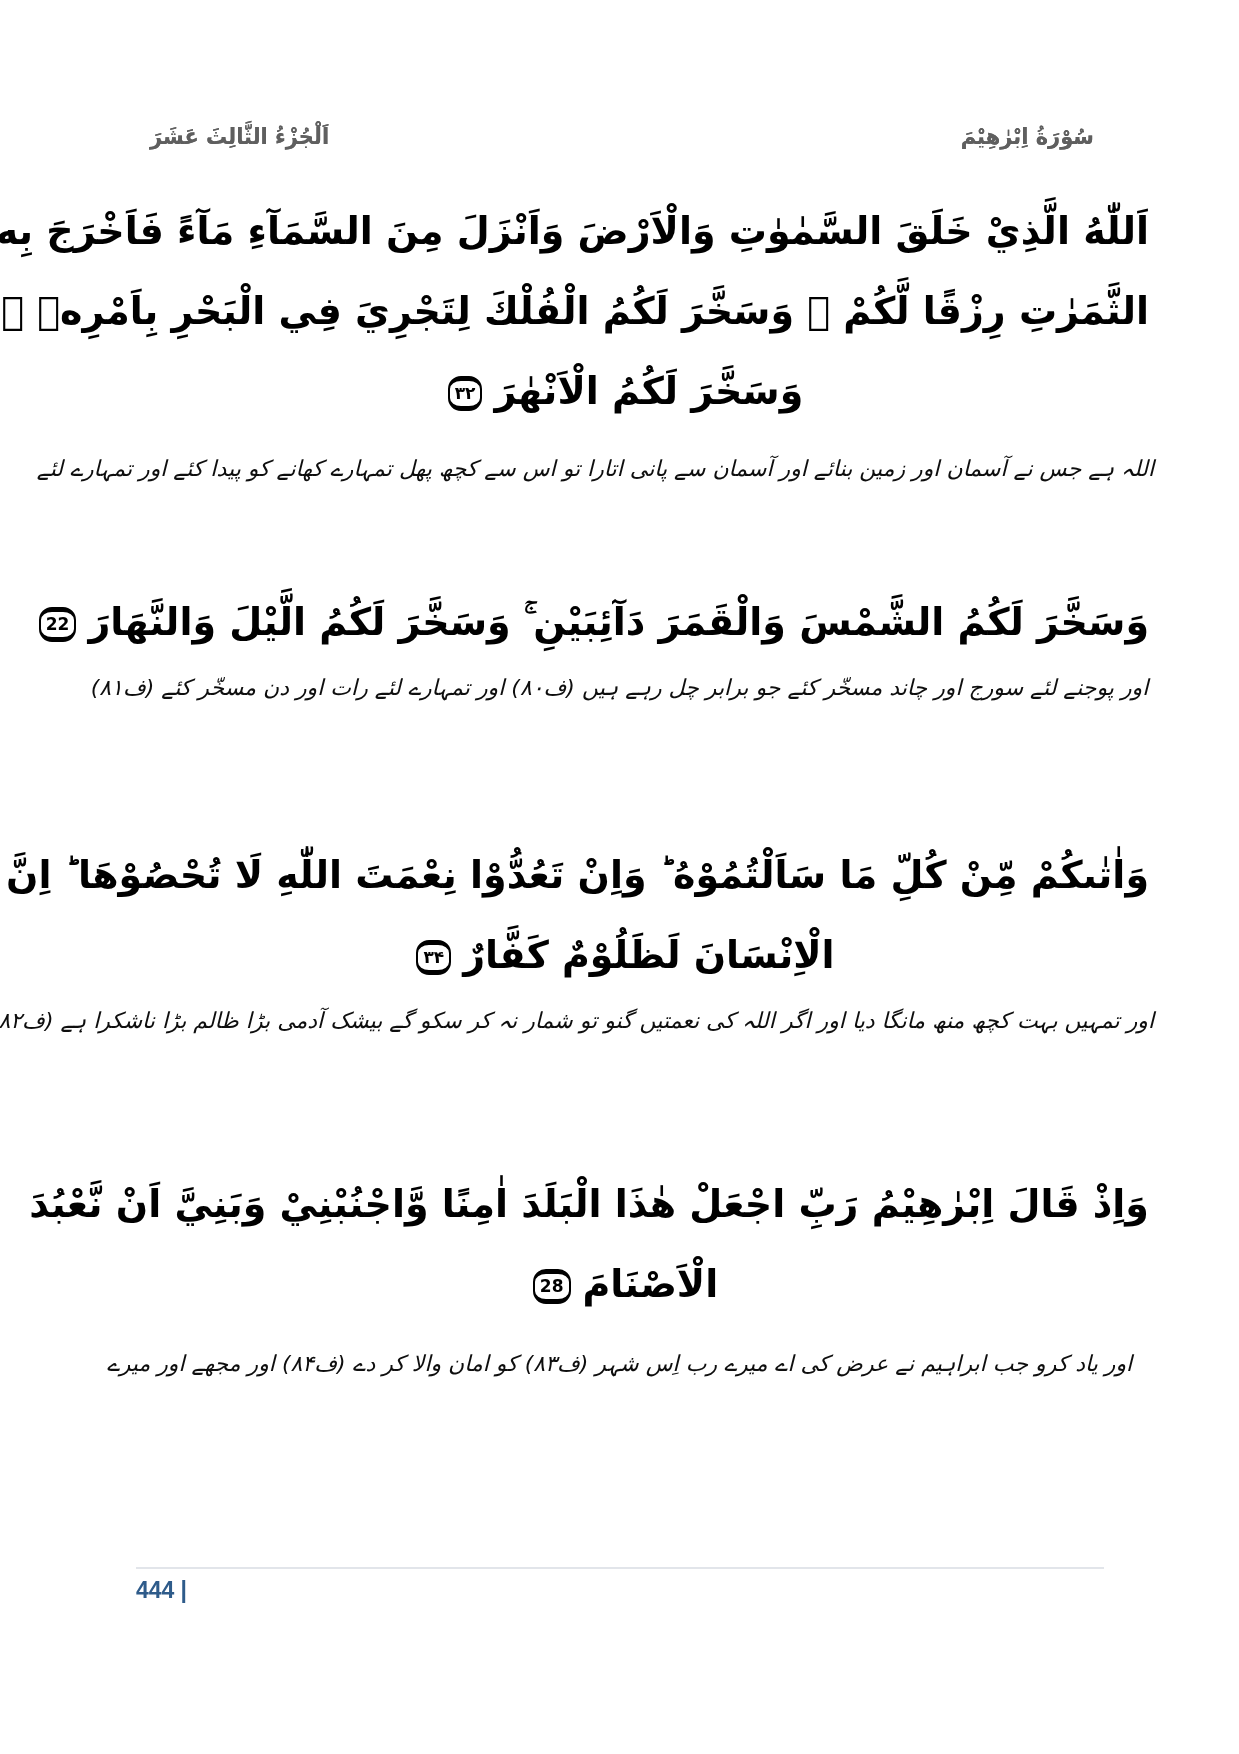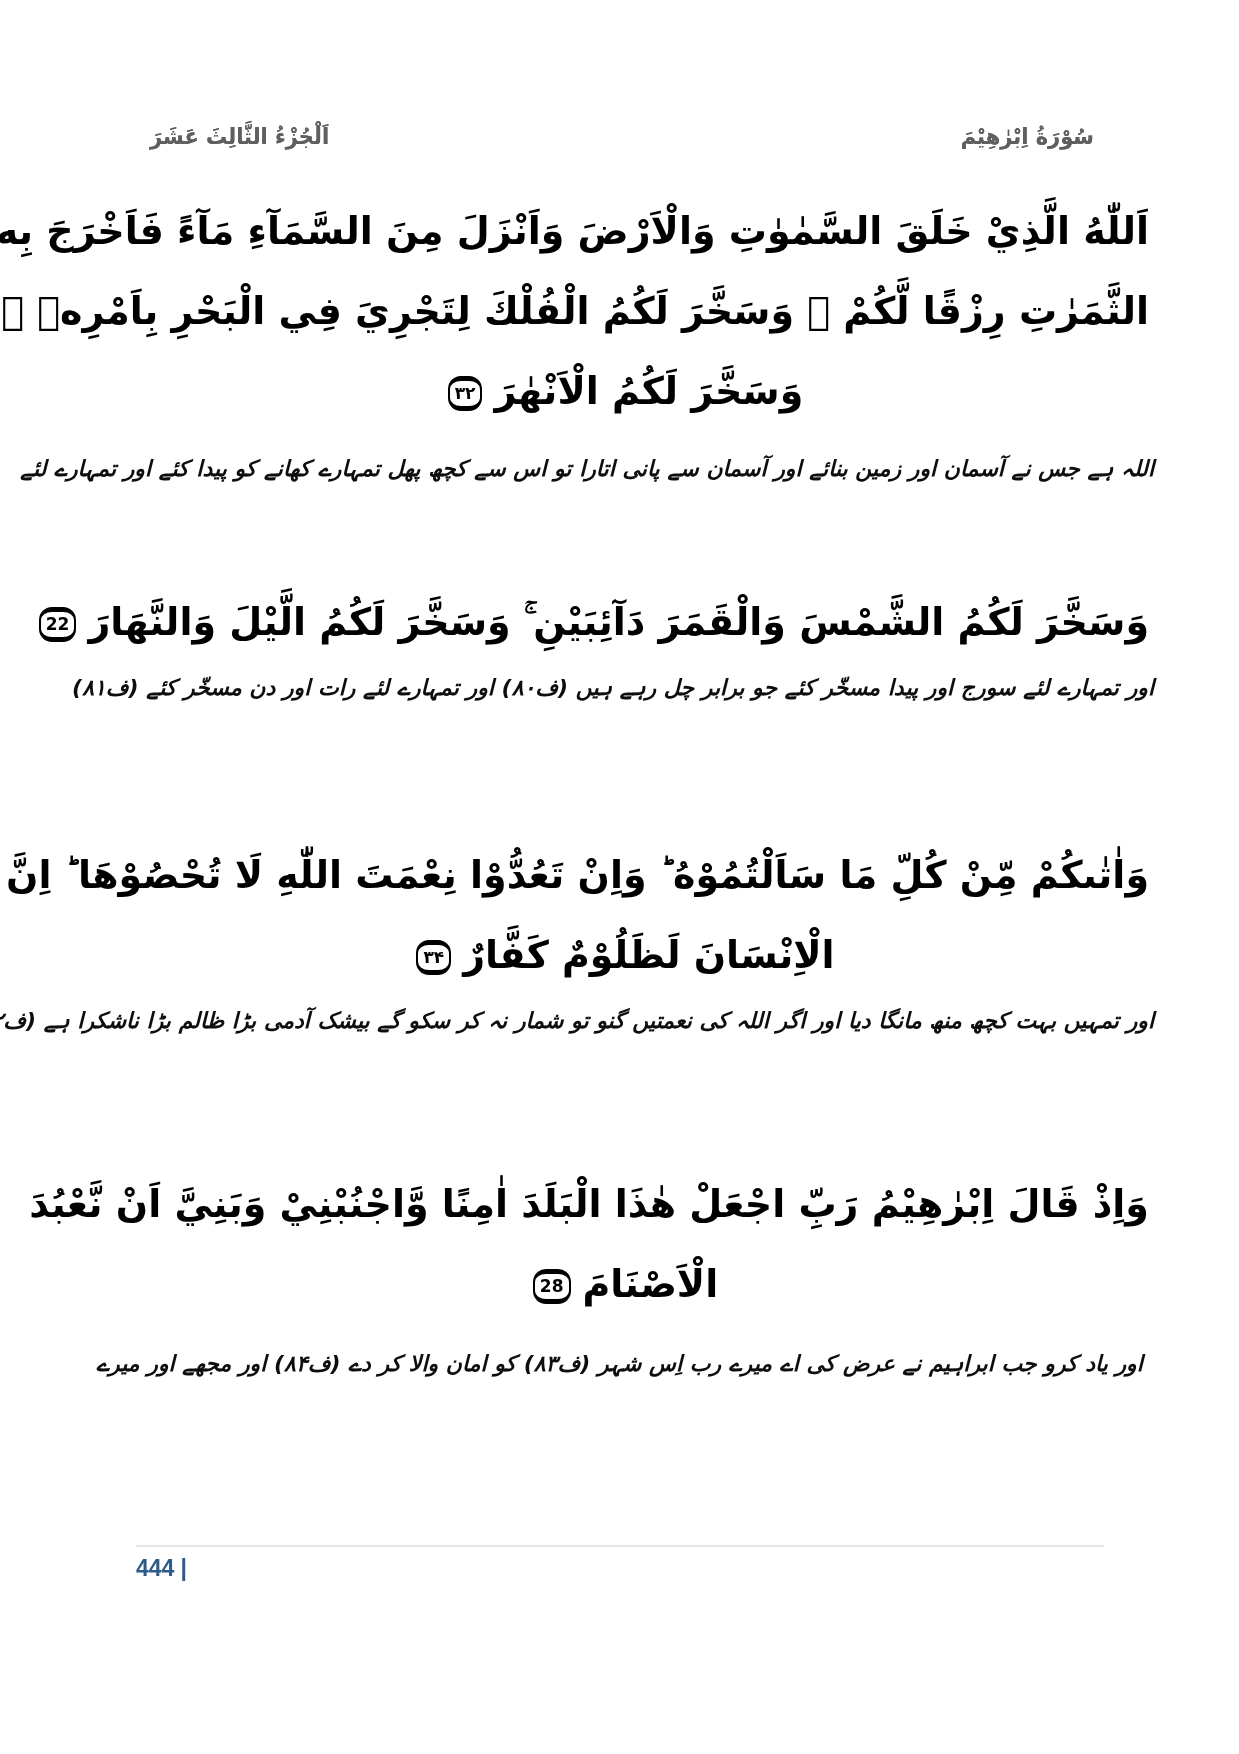--- a/index.html
+++ b/index.html
@@ -48,34 +48,33 @@
   }
 
   
   .urdu-line{
     direction:rtl;text-align:center;
     margin:0 85px;
     font-size:22px;color:#0e0e0e;
     line-height:51px;
     font-style:italic;        
     white-space:nowrap;
-    font-weight:bold;
   }
 
   
   .vb1{margin-top:42px;}
   .ur1{margin-top:12px;}
   .vb2{margin-top:88px;}
   .vb3{margin-top:122px;}
   .vb4{margin-top:118px;}
   .ur4{margin-top:14px;}
 
   
   .footer{
-    position:absolute;left:0;right:0;bottom:172px;margin-top:40px;
+    position:absolute;left:0;right:0;bottom:150px;margin-top:40px;
   }
   .footer-rule{
     margin:0 135px 0 136px;
     border-top:2px solid #e2e5ea;
     height:0;
   }
   .page-number{
     margin:8px 0 0 136px;
     font-size:23px;font-weight:bold;
     color:#2e5b8a;
@@ -100,21 +99,21 @@
     <p class="arabic-line"><span>وَسَخَّرَ لَكُمُ الْاَنْهٰرَ</span><span class="ayah-marker">۳۲</span></p>
   </section>
   <div class="ur1">
     <p class="urdu-line">اللہ ہے جس نے آسمان اور زمین بنائے اور آسمان سے پانی اتارا تو اس سے کچھ پھل تمہارے کھانے کو پیدا کئے اور تمہارے لئے</p>
   </div>
 
   <section class="verse-block vb2">
     <p class="arabic-line"><span>وَسَخَّرَ لَكُمُ الشَّمْسَ وَالْقَمَرَ دَآئِبَيْنِ ۚ وَسَخَّرَ لَكُمُ الَّيْلَ وَالنَّهَارَ</span><span class="ayah-marker">22</span></p>
   </section>
   <div>
-    <p class="urdu-line">اور تمہارے لئے سورج اور پیدا مسخّر کئے جو برابر چل رہے ہیں (ف۸۰) اور تمہارے لئے رات اور دن مسخّر کئے (ف۸۱)</p>
+    <p class="urdu-line">اور پوجنے لئے سورج اور چاند مسخّر کئے جو برابر چل رہے ہیں (ف۸۰) اور تمہارے لئے رات اور دن مسخّر کئے (ف۸۱)</p>
   </div>
 
   <section class="verse-block vb3">
     <p class="arabic-line">وَاٰتٰىكُمْ مِّنْ كُلِّ مَا سَاَلْتُمُوْهُ ؕ وَاِنْ تَعُدُّوْا نِعْمَتَ اللّٰهِ لَا تُحْصُوْهَا ؕ اِنَّ</p>
     <p class="arabic-line"><span>الْاِنْسَانَ لَظَلُوْمٌ كَفَّارٌ</span><span class="ayah-marker">۳۴</span></p>
   </section>
   <div>
     <p class="urdu-line">اور تمہیں بہت کچھ منھ مانگا دیا اور اگر اللہ کی نعمتیں گنو تو شمار نہ کر سکو گے بیشک آدمی بڑا ظالم بڑا ناشکرا ہے (ف۸۲)</p>
   </div>
 

